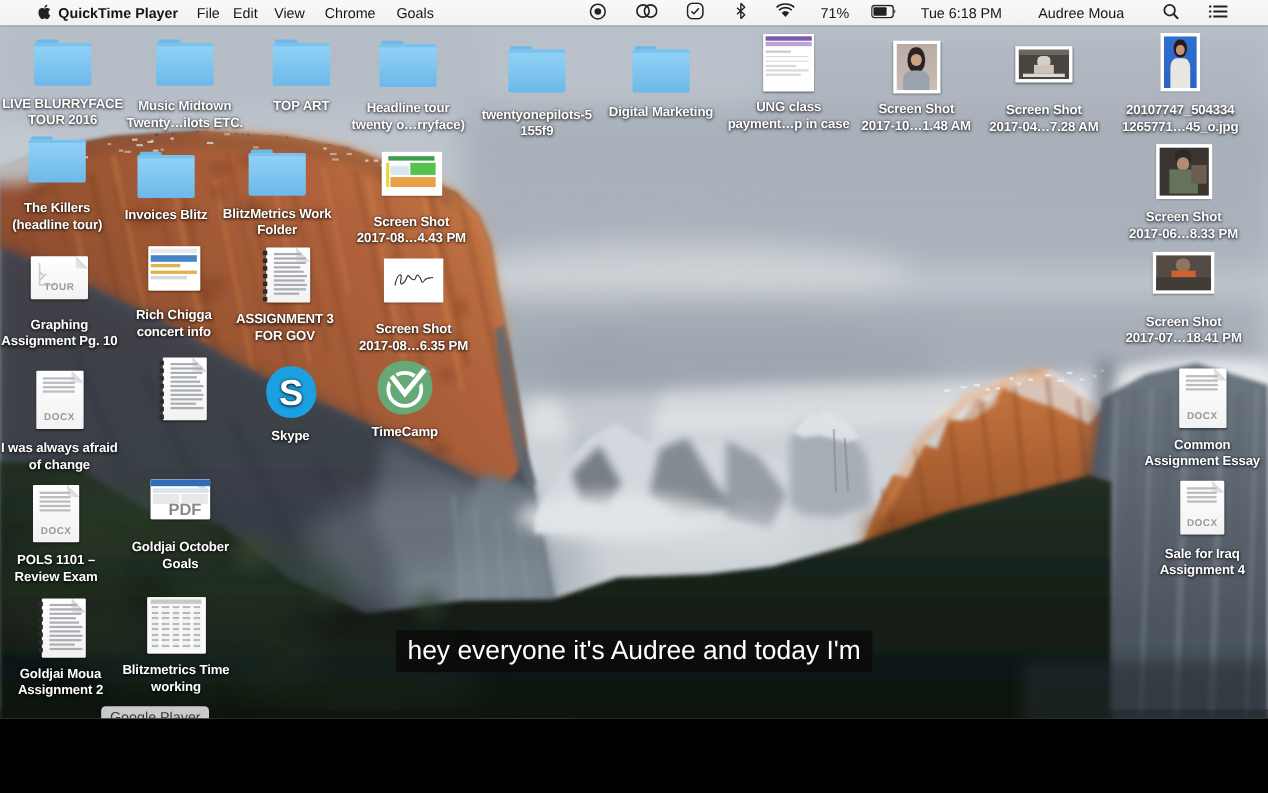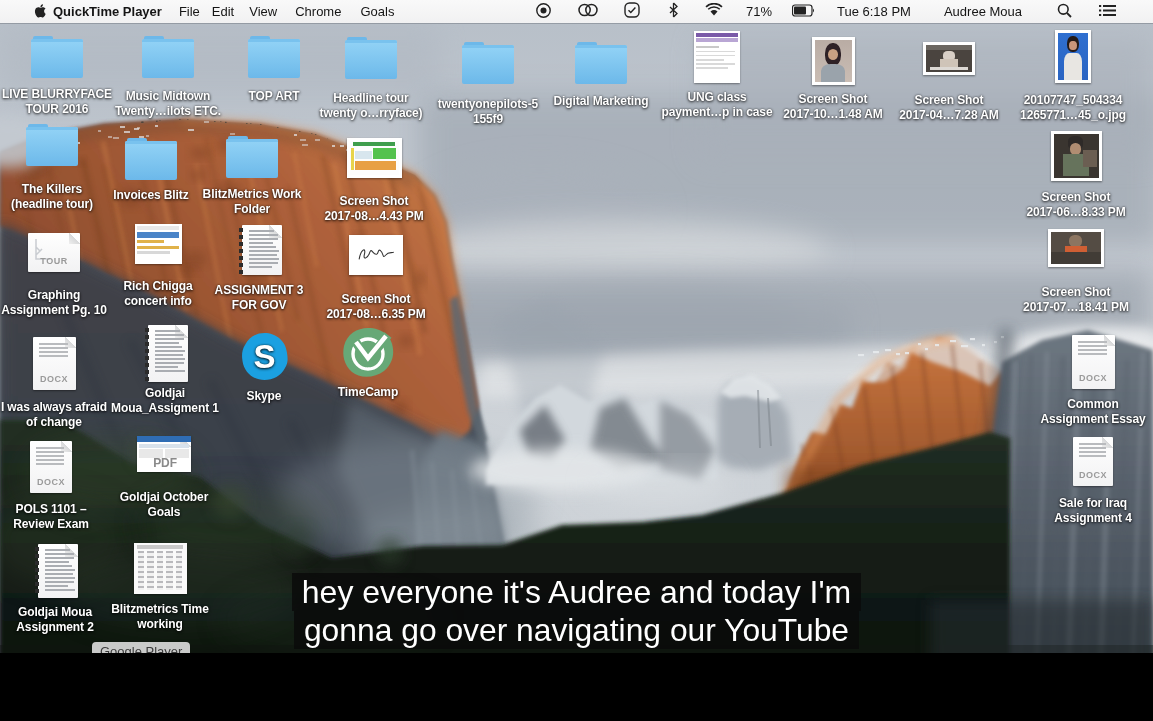--- a/index.html
+++ b/index.html
@@ -28,21 +28,21 @@
 .page{position:relative;margin:0 auto;background:linear-gradient(#fff,#f2f2f3);border-radius:1px;
 box-shadow:0 1px 2px rgba(0,0,0,.4);}
 .page .fold{position:absolute;top:0;right:0;width:11px;height:11px;
 background:linear-gradient(225deg,transparent 48%,#d8d9da 50%,#efefef);}
 .page .ext{position:absolute;bottom:3px;left:0;right:0;text-align:center;color:#9a9a9a;
 font-size:9px;font-weight:bold;letter-spacing:.5px;text-shadow:none;}
 .tl{position:absolute;background:#b9bbbe;height:2px;}
 
 .cap{position:absolute;left:0;width:1153px;text-align:center;z-index:40;}
 .cap span{display:inline-block;background:rgba(10,10,10,.82);color:#fff;
-font-size:32px;line-height:38px;padding:0 10px;font-weight:normal;}
+font-size:24px;line-height:38px;padding:0 10px;font-weight:normal;}
 
 #tip{position:absolute;left:92px;top:642px;z-index:45;background:#c9cac9;color:#3a3a3a;
 font-size:13px;padding:2px 8px;border-radius:4px;}
 #tip:after{content:"";position:absolute;left:50px;top:100%;border:8px solid transparent;border-top-color:#c9cac9;border-bottom-width:0;}
 
 #dock{position:absolute;left:27px;top:680px;width:1126px;height:41px;z-index:30;
 background:rgba(97,106,97,.68);border-radius:6px 6px 0 0;
 box-shadow:inset 0 1px 0 rgba(255,255,255,.18);}
 .dk{position:absolute;top:686px;width:30px;height:30px;z-index:31;}
 .dot{position:absolute;top:717px;width:3px;height:3px;border-radius:50%;background:#1a1a1a;z-index:32;}
@@ -595,21 +595,20 @@
           <div style="position:absolute;left:-3px;top:3px;width:4px;height:4px;background:#2b2b2b"></div>
           <div style="position:absolute;left:-3px;top:10px;width:4px;height:4px;background:#2b2b2b"></div>
           <div style="position:absolute;left:-3px;top:17px;width:4px;height:4px;background:#2b2b2b"></div>
           <div style="position:absolute;left:-3px;top:24px;width:4px;height:4px;background:#2b2b2b"></div>
           <div style="position:absolute;left:-3px;top:31px;width:4px;height:4px;background:#2b2b2b"></div>
           <div style="position:absolute;left:-3px;top:38px;width:4px;height:4px;background:#2b2b2b"></div>
           <div style="position:absolute;left:-3px;top:45px;width:4px;height:4px;background:#2b2b2b"></div>
           <div style="position:absolute;left:-3px;top:52px;width:4px;height:4px;background:#2b2b2b"></div>
         </div>
       </div>
-      <div class="lab" style="margin-top:4px">Goldjai<br>Moua_Assigment 1</div>
     </div>
 <div class="di" style="left:199px;top:330px;width:130px">
       <div class="ic" style="height:52px"><svg width="53" height="53" viewBox="0 0 53 53">
           <path d="M26.5 3 C38 3 48 11 49 23 C50 29 50 33 47 38 C43 46 35 50 26.5 50 C15 50 6 42 4.5 31 C3.5 25 4 20 7 15 C11 7 18 3 26.5 3 Z" fill="#1ba0e1"></path>
           <text x="26.5" y="38" font-size="33" font-weight="bold" fill="#fff" text-anchor="middle" font-family="Liberation Sans">S</text>
         </svg></div>
       <div class="lab" style="margin-top:7px">Skype</div>
     </div>
 <div class="di" style="left:303px;top:327px;width:130px">
       <div class="ic" style="height:52px"><svg width="56" height="52" viewBox="0 0 56 52">
@@ -636,21 +635,21 @@
     </div>
 <div class="di" style="left:99px;top:436px;width:130px">
       <div class="ic" style="height:36px">
         <div class="page" style="width:54px;height:36px">
           <div class="fold"></div>
           <div style="width:100%;height:100%;background:#fff">
             <div style="position:absolute;left:0;top:0;width:100%;height:16%;background:#2f6db4"></div>
             <div style="position:absolute;left:4%;top:22%;width:92%;height:10%;background:#d8e2ec"></div>
             <div style="position:absolute;left:4%;top:36%;width:44%;height:26%;background:#e8e8e8"></div>
             <div style="position:absolute;left:52%;top:36%;width:44%;height:26%;background:#e8e8e8"></div>
-            <div style="position:absolute;left:30%;bottom:4%;color:#8a8a8a;font-size:12px;font-weight:bold;text-shadow:none">PDF</div>
+            <div style="position:absolute;left:30%;bottom:4%;color:#8a8a8a;font-size:15px;font-weight:bold;text-shadow:none">PDF</div>
           </div>
         </div>
       </div>
       <div class="lab" style="margin-top:18px">Goldjai October<br>Goals</div>
     </div>
 <div class="di" style="left:-10px;top:544px;width:130px">
       <div class="ic" style="height:54px">
         <div class="page" style="width:40px;height:54px;margin:0 auto 0 auto;left:3px">
           <div class="fold" style="width:13px;height:13px"></div>
           <div style="position:absolute;left:18%;width:62%;top:5px;height:2px;background:#aaadb2"></div>
@@ -740,21 +739,20 @@
           <div class="tl" style="left:15%;right:18%;top:10px"></div>
           <div class="tl" style="left:15%;right:18%;top:14px"></div>
           <div class="tl" style="left:15%;right:18%;top:18px"></div>
           <div class="ext">DOCX</div>
         </div>
       </div>
       <div class="lab" style="margin-top:10px">Sale for Iraq<br>Assignment 4</div>
     </div>
 
 <div class="cap" style="top:573px"><span>hey everyone it's Audree and today I'm</span></div>
-<div class="cap" style="top:611px"><span style="font-size:31.8px">gonna go over navigating our YouTube</span></div>
 
 <div id="tip">Google Player</div>
 
 <div id="dock"></div>
 
 <div class="dk" style="left:36px;top:686px;width:30px;height:30px;"><svg width="30" height="30" viewBox="0 0 30 30">
         <rect x="1" y="1" width="28" height="28" rx="6" fill="#3b85c6"></rect>
         <path d="M1 1 h14 v28 h-14 a6 6 0 0 1 -6-6 z" transform="translate(6,0)" fill="#e8eef4" opacity="0"></path>
         <path d="M15 1 H23 a6 6 0 0 1 6 6 V23 a6 6 0 0 1 -6 6 H15 C18 20 18 10 15 1 Z" fill="#2a6cb0"></path>
         <path d="M15 1 H7 a6 6 0 0 0 -6 6 V23 a6 6 0 0 0 6 6 H15 C12 20 12 10 15 1 Z" fill="#dce8f2"></path>

